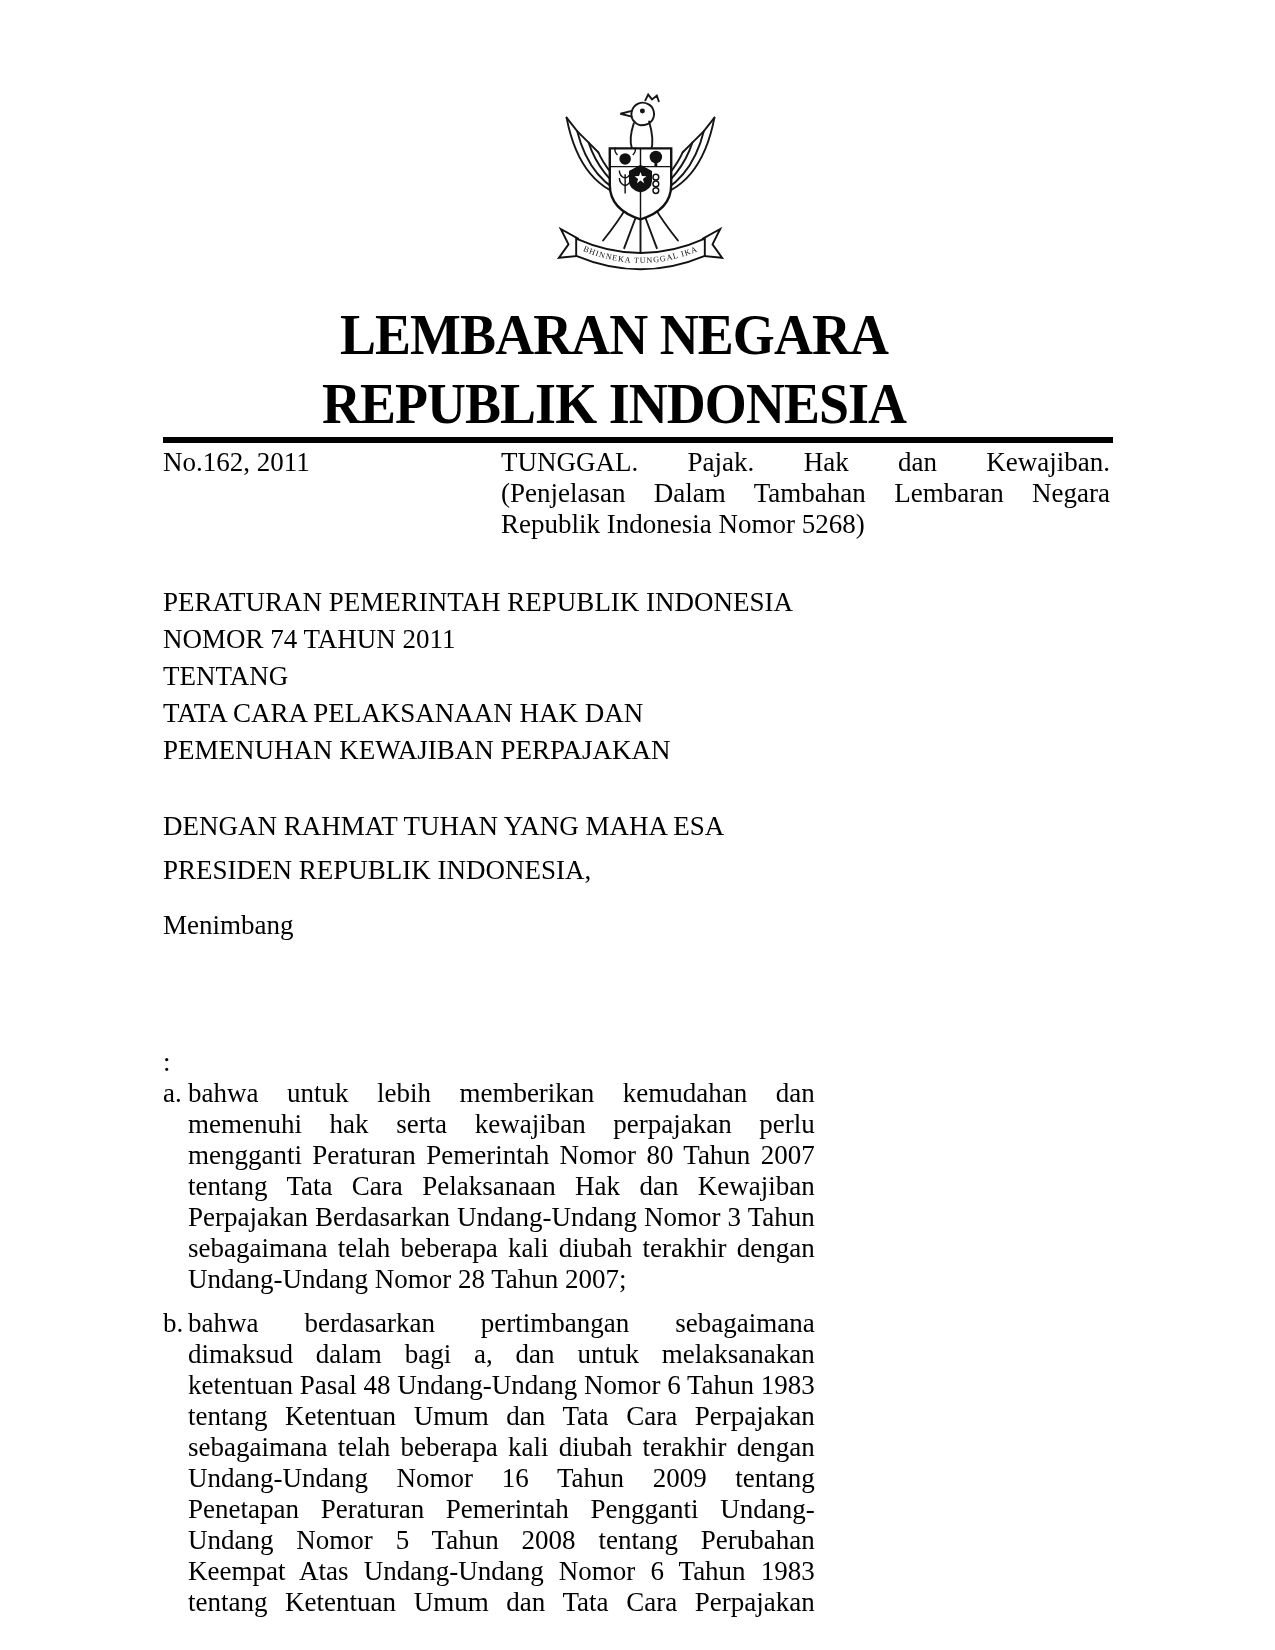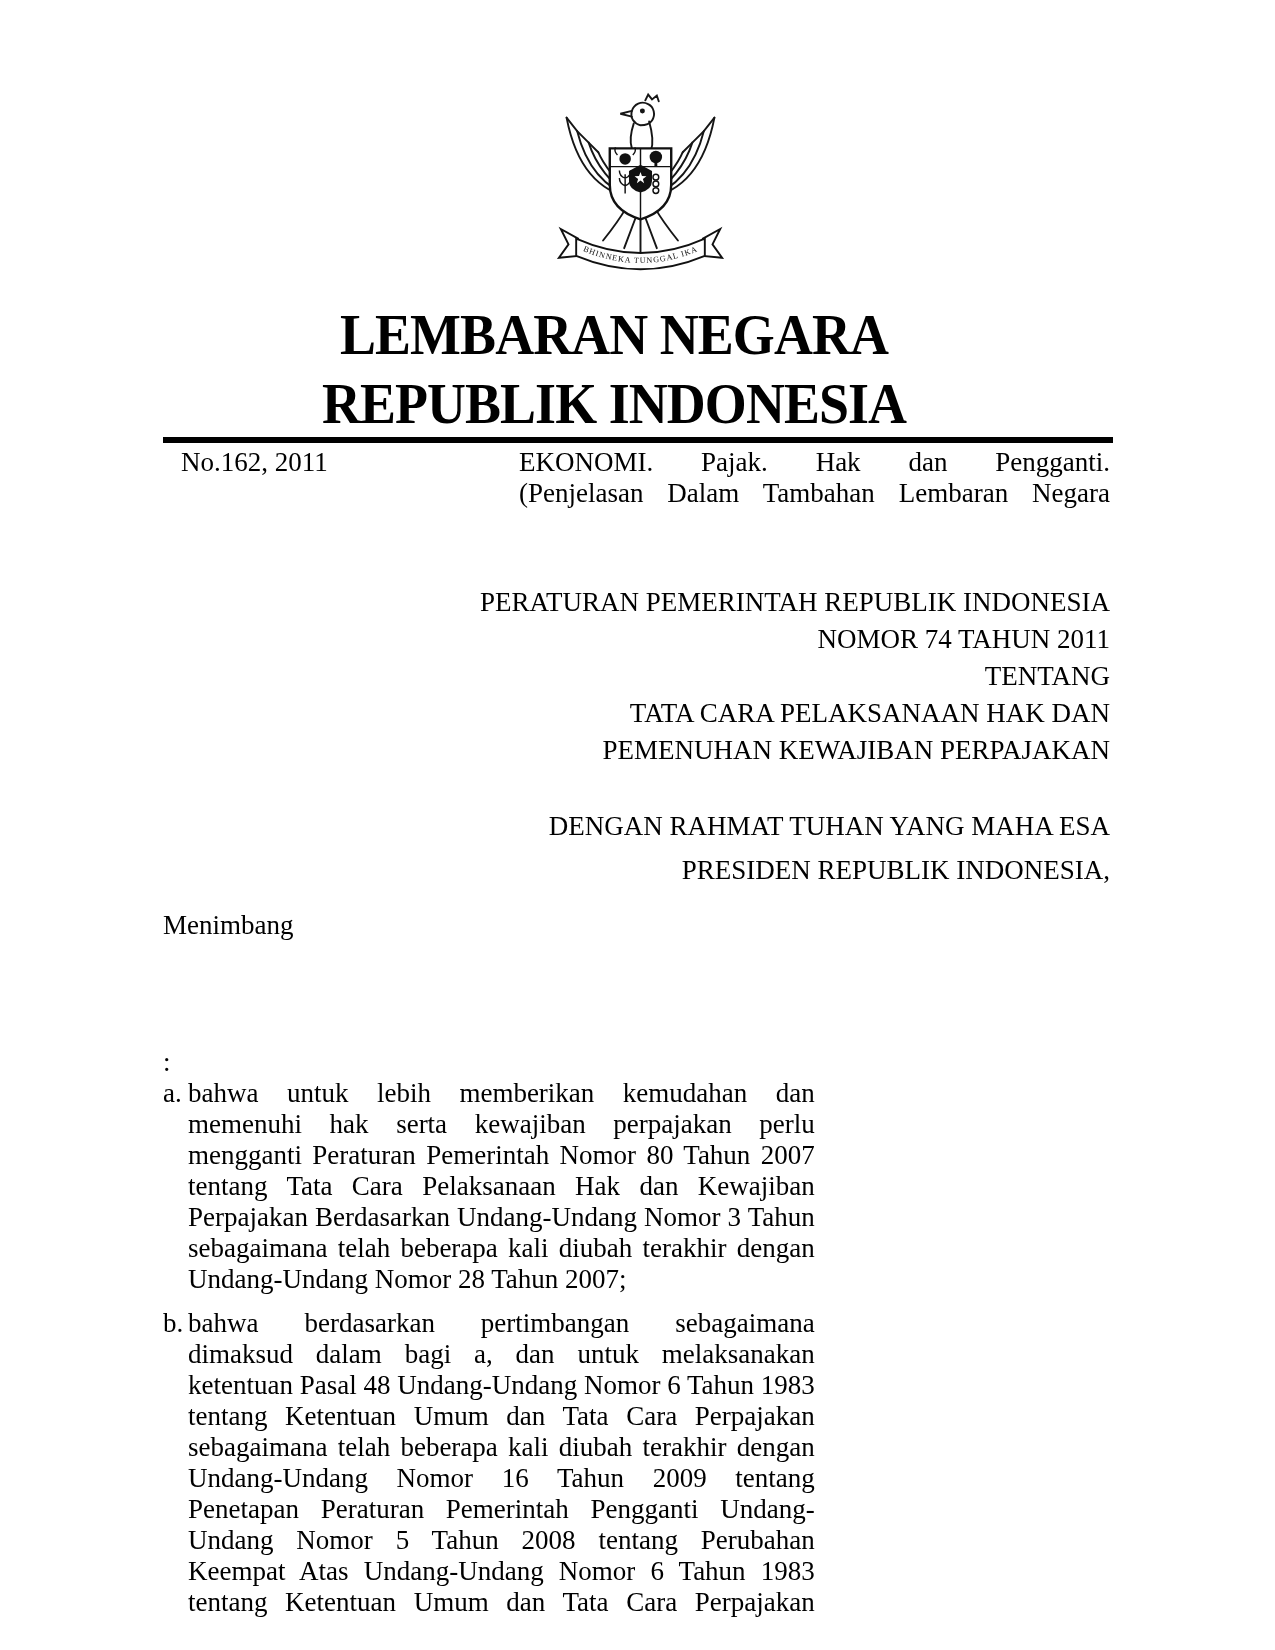--- a/index.html
+++ b/index.html
@@ -13,25 +13,25 @@
   
   .masthead{
     position:absolute;top:300px;left:163px;width:902px;
     font-size:58px;font-weight:700;line-height:69px;text-align:center;
     letter-spacing:-1px;transform:scaleX(.93);transform-origin:50% 0;
     white-space:nowrap;
   }
   .rule{position:absolute;top:437px;left:163px;width:950px;height:6px;background:#000;}
   
   .info-row{position:absolute;top:447px;left:163px;width:947px;display:flex;}
-  .issue-no{flex:0 0 338px;font-size:27px;line-height:31px;margin-left:18px;}
+  .issue-no{flex:0 0 338px;font-size:27px;line-height:31px;}
   .subject{flex:1;font-size:27px;line-height:31px;}
   
   .reg-title{position:absolute;top:584px;left:163px;width:947px;font-size:27px;}
-  .title-line{text-align:right;line-height:37px;}
+  .title-line{text-align:left;line-height:37px;}
   .invocation-block{position:absolute;top:780px;left:163px;width:947px;font-size:27px;margin-top:24px;}
   .invocation-block .title-line{line-height:44px;}
   
   .considerations{position:absolute;top:910px;left:163px;width:947px;font-size:27px;display:flex;align-items:flex-start;flex-direction:column;}
   .c-label{flex:0 0 137px;line-height:31px;}
   .c-colon{flex:0 0 20px;line-height:31px;}
   .c-items{flex:1;}
   .c-item{display:flex;align-items:flex-start;}
   .c-item + .c-item{margin-top:13px;}
   .c-letter{flex:0 0 25px;line-height:31px;}
@@ -111,22 +111,23 @@
   <div class="masthead">
     <div>LEMBARAN NEGARA</div>
     <div>REPUBLIK INDONESIA</div>
   </div>
 
   <div class="rule"></div>
 
   <div class="info-row">
     <div class="issue-no">No.162, 2011</div>
     <div class="subject">
-        <div class="jline">EKONOMI. Pajak. Hak dan Pengganti.</div>
+        <div class="jline">TUNGGAL. Pajak. Hak dan Kewajiban.</div>
         <div class="jline">(Penjelasan Dalam Tambahan Lembaran Negara</div>
+        <div class="jline no-stretch">Republik Indonesia Nomor 5268)</div>
       </div>
   </div>
 
   <div class="reg-title">
       <div class="title-line">PERATURAN PEMERINTAH REPUBLIK INDONESIA</div>
       <div class="title-line">NOMOR 74 TAHUN 2011</div>
       <div class="title-line">TENTANG</div>
       <div class="title-line">TATA CARA PELAKSANAAN HAK DAN</div>
       <div class="title-line">PEMENUHAN KEWAJIBAN PERPAJAKAN</div>
     </div>

